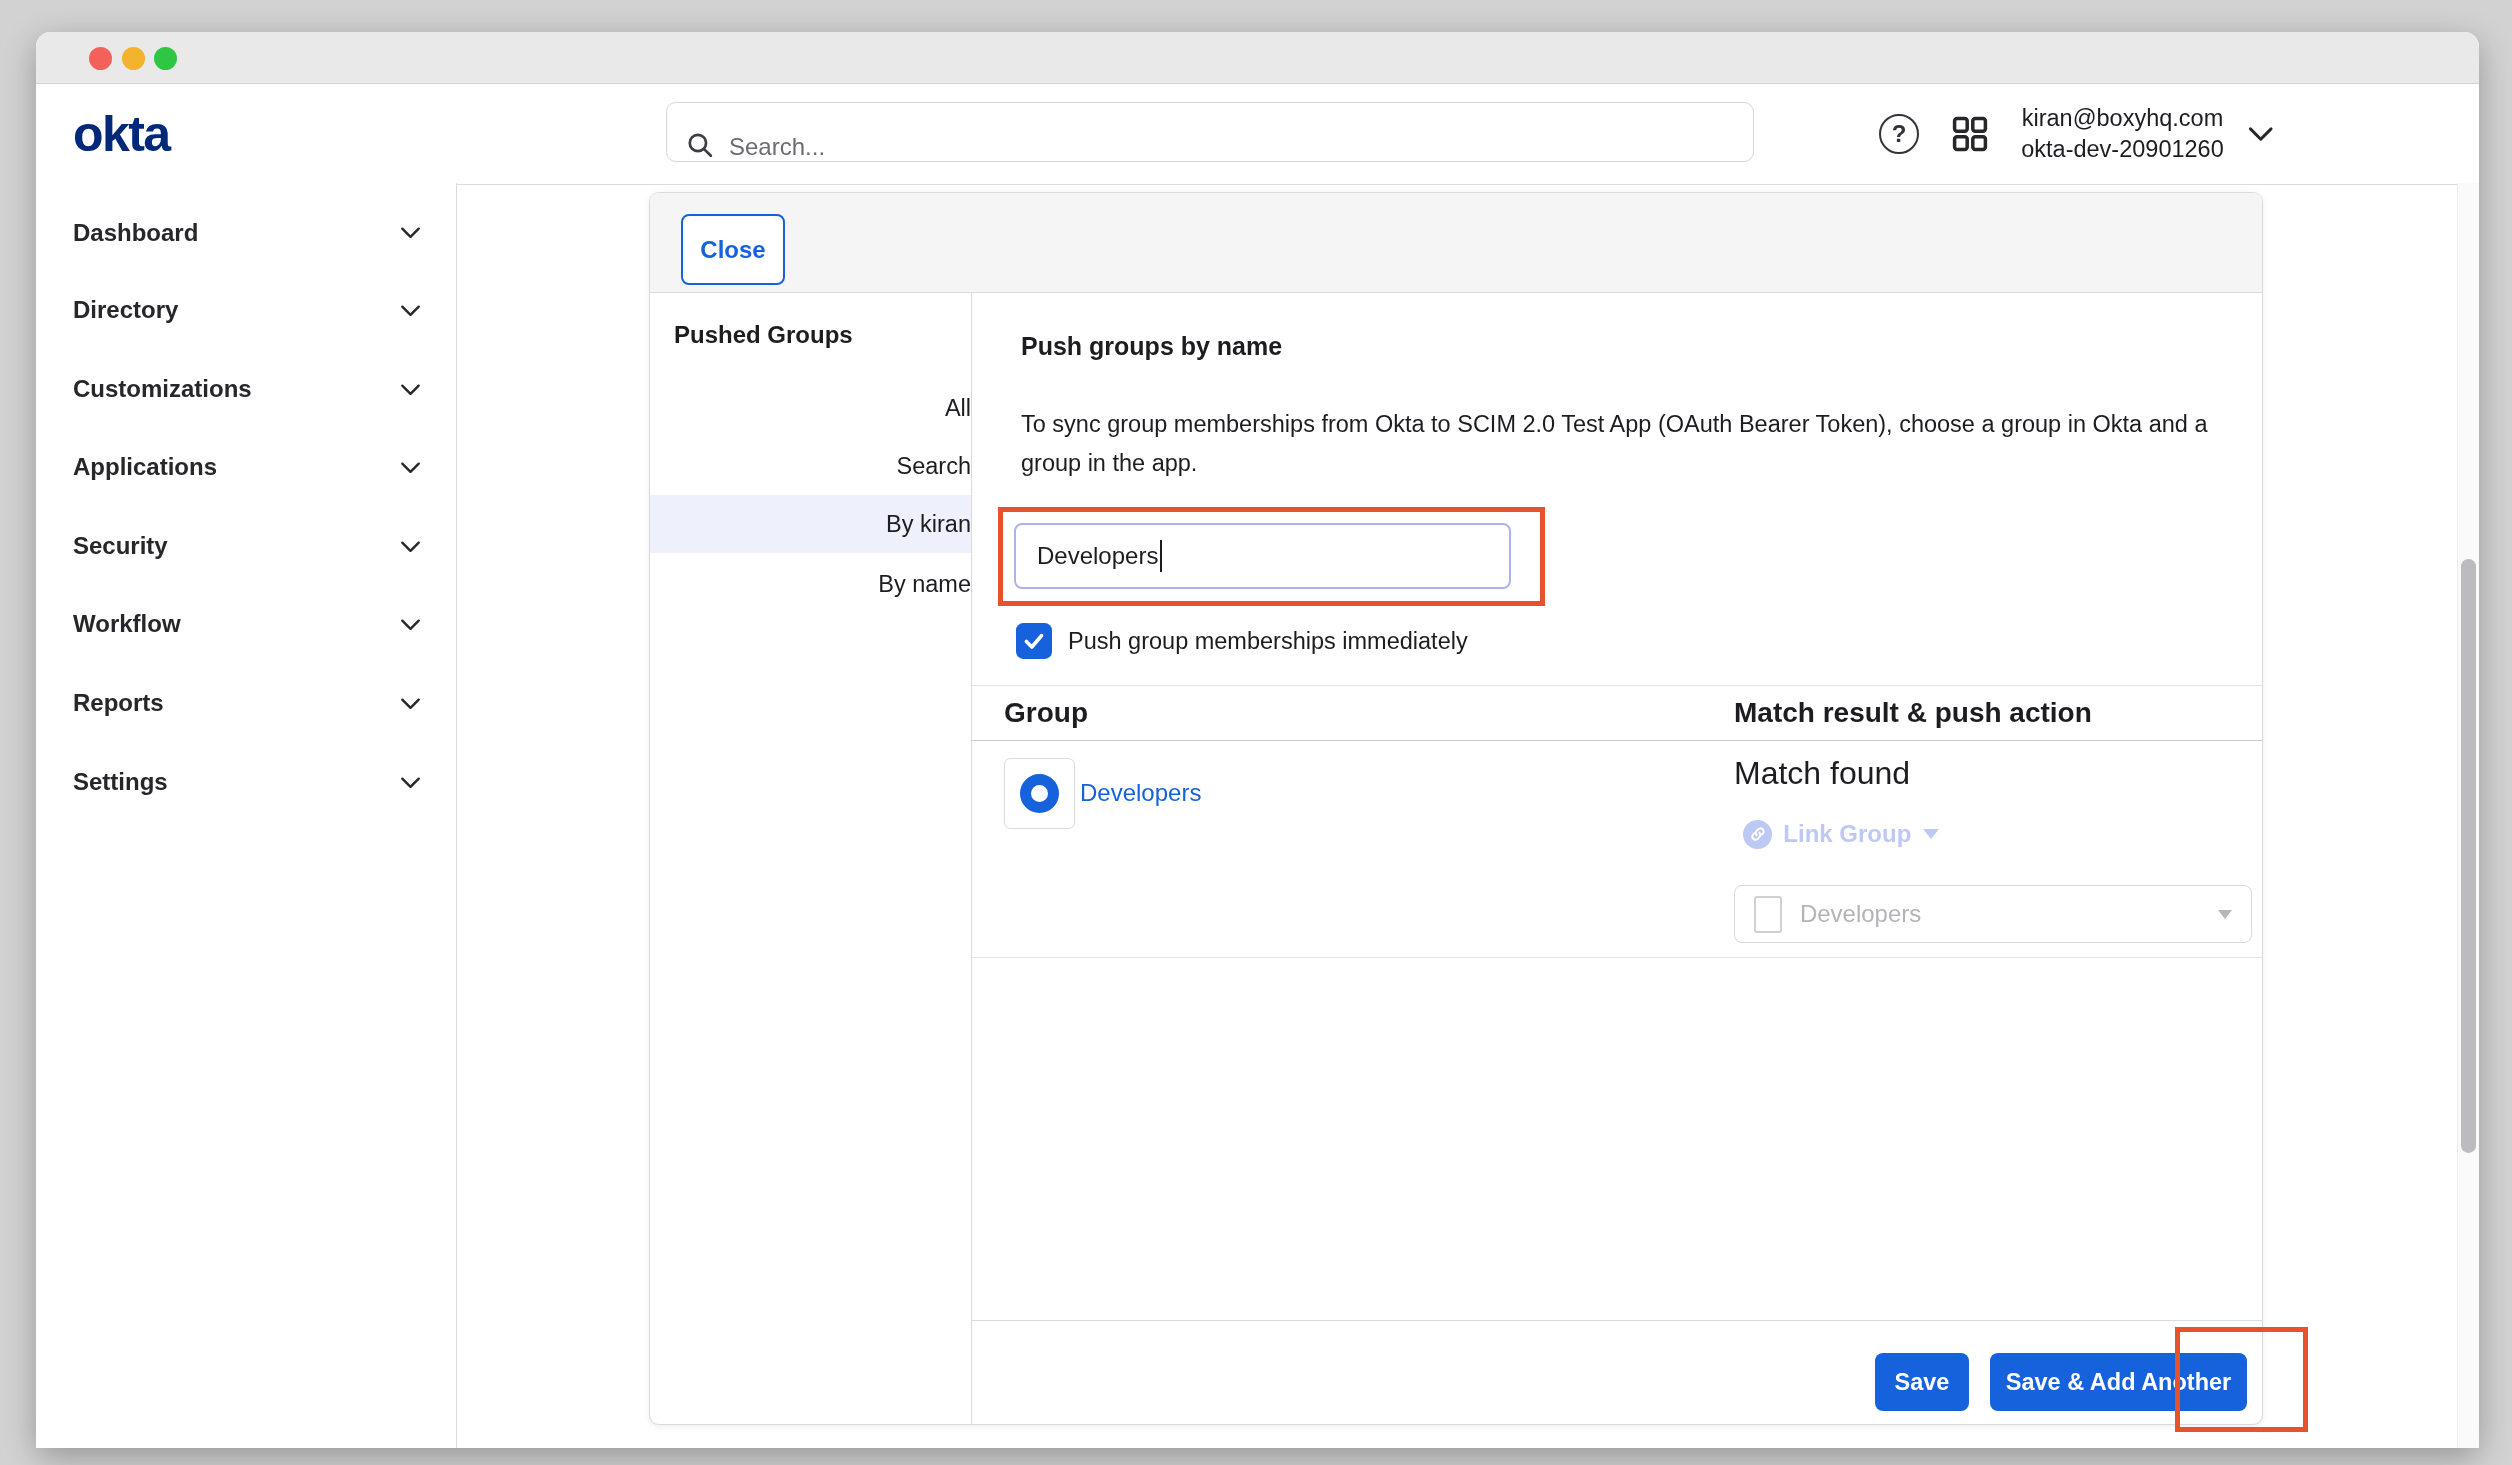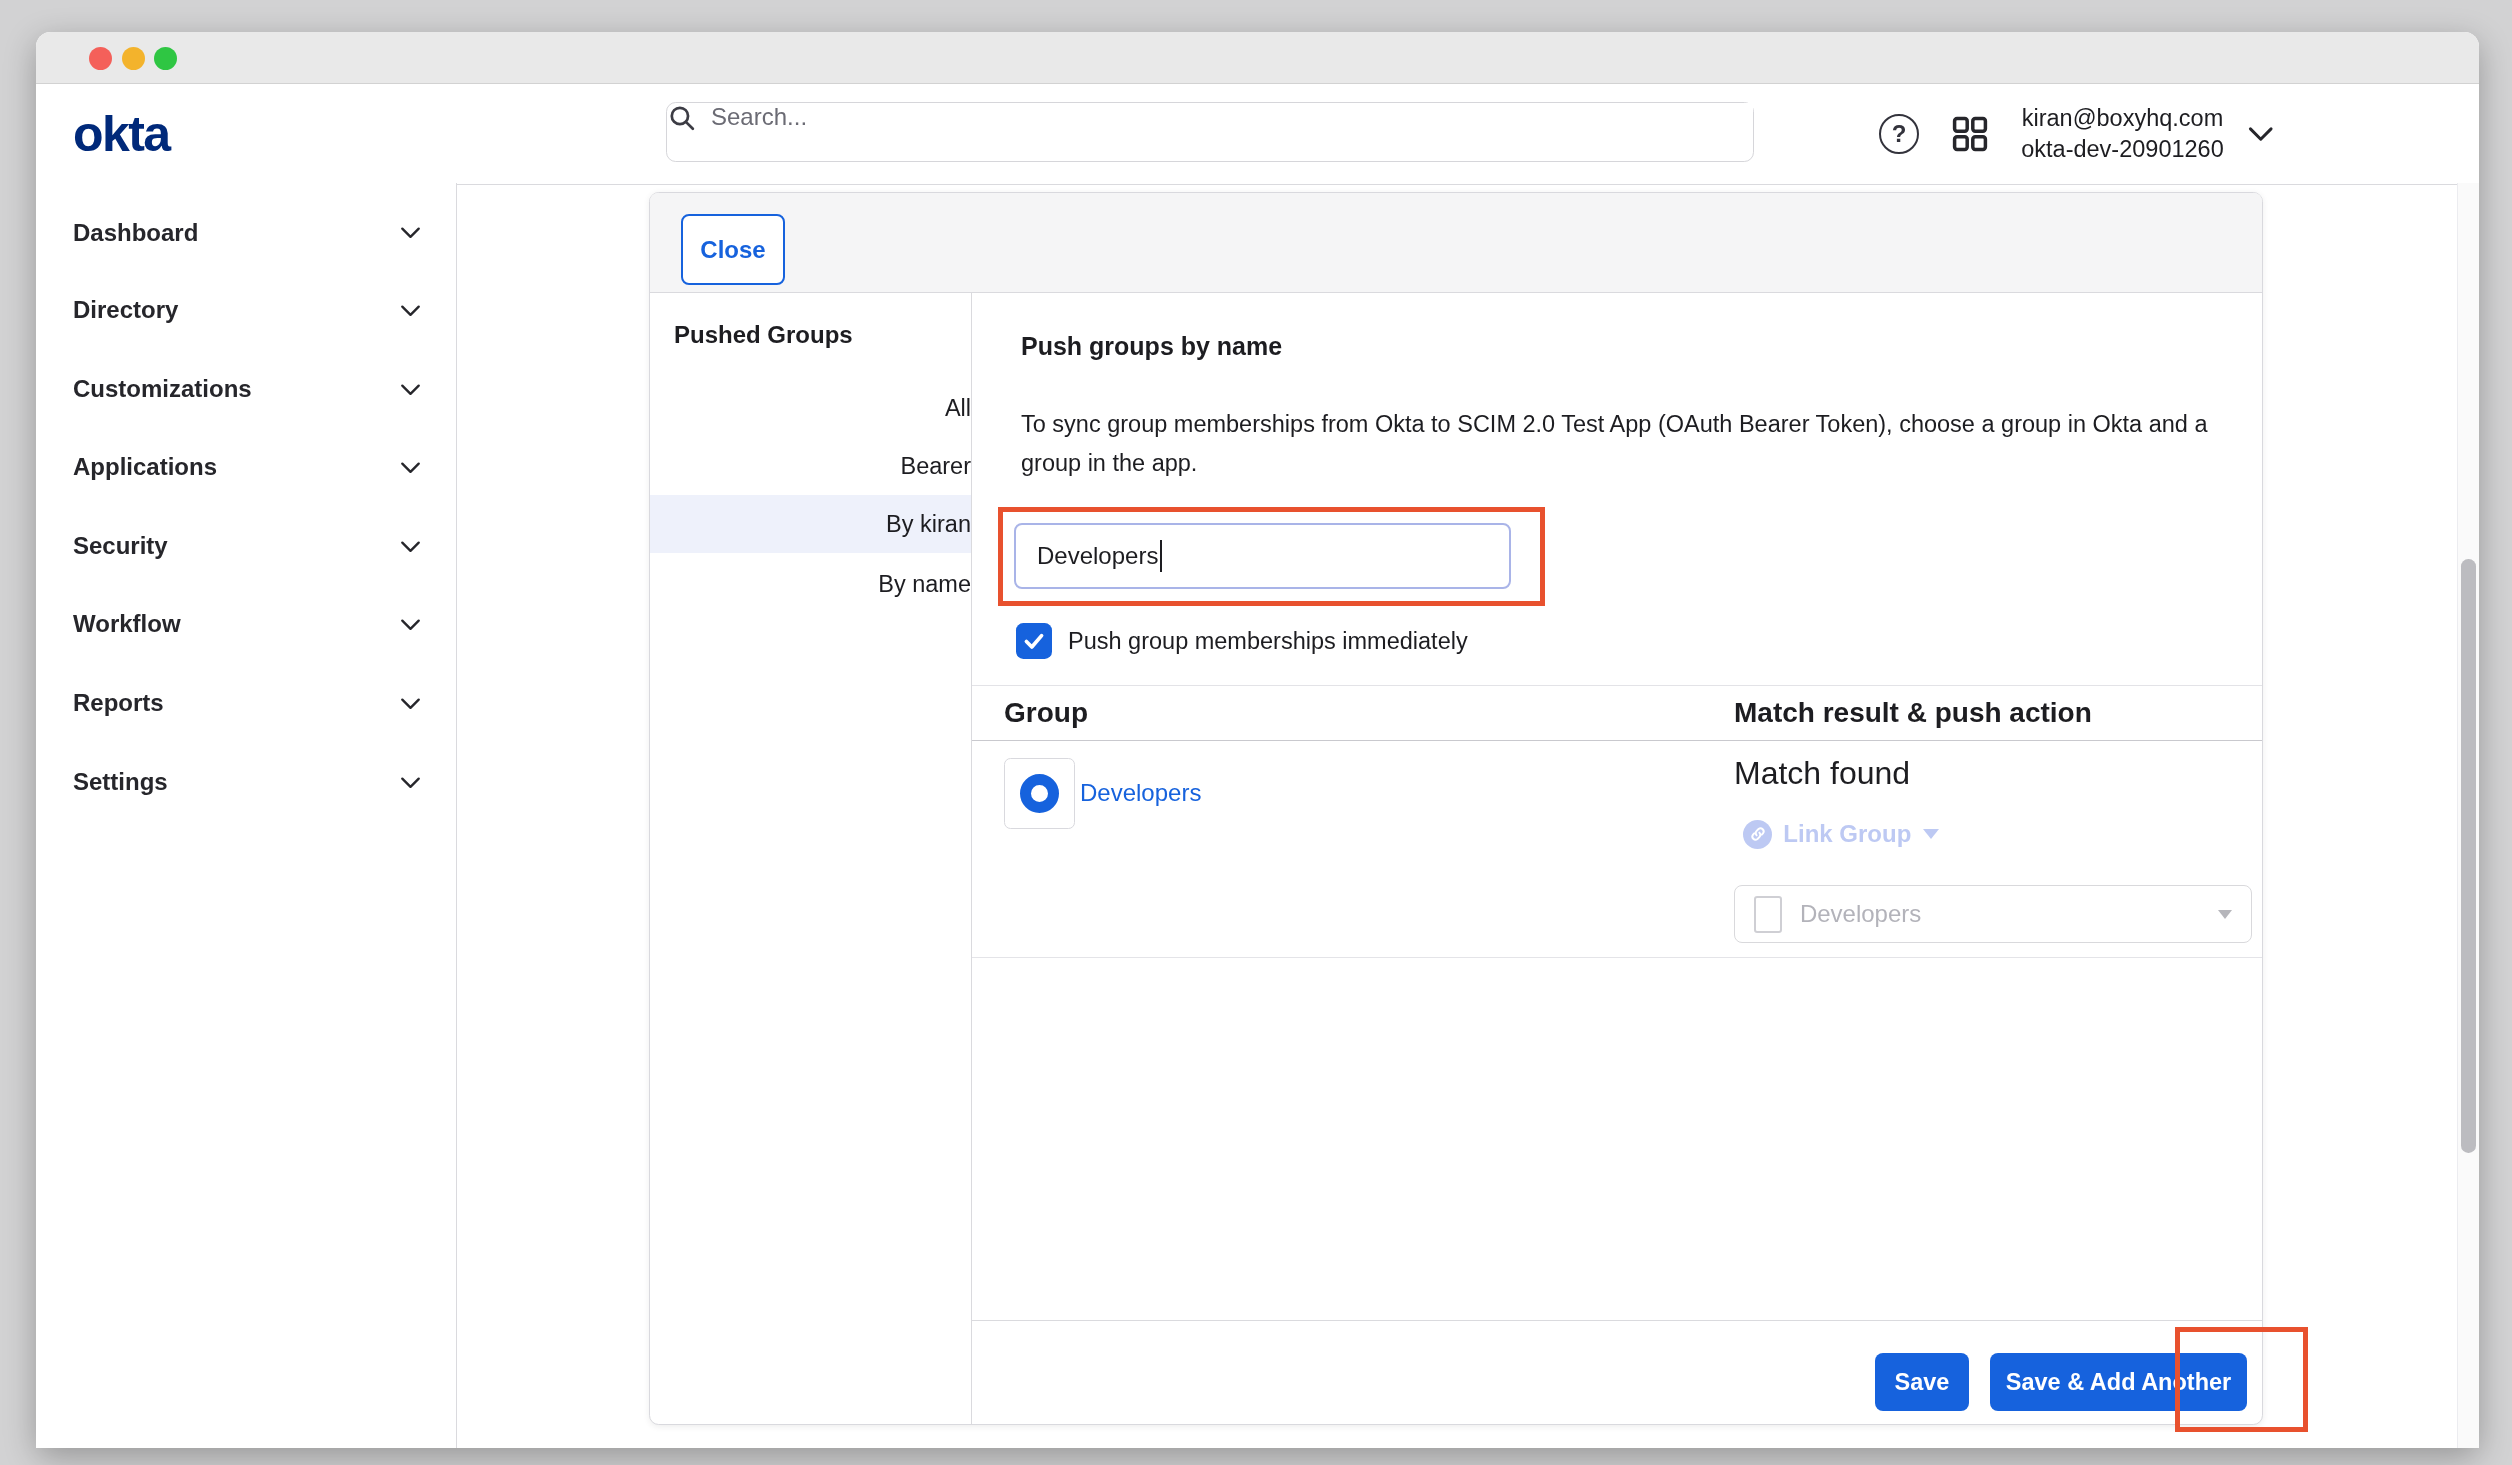--- a/index.html
+++ b/index.html
@@ -31,21 +31,21 @@
     position:absolute; left:0; top:52px; right:0; height:101px;
     background:#fff; border-bottom:1.6px solid #dadade;
   }
   .logo {
     position:absolute; left:37px; top:21px;
     font-size:50px; font-weight:bold; letter-spacing:-1.6px; color:#00297a;
   }
   .search-box {
     position:absolute; left:630px; top:18px; width:1088px; height:60px;
     border:1.6px solid #d6d6da; border-radius:9.7px; background:#fff;
-    display:flex; align-items:flex-start; padding:0 0;
+    display:flex; align-items:flex-end; padding:0 18px;
   }
   .search-box svg { flex:0 0 auto; }
   .search-input {
     border:none; outline:none; flex:1; margin-left:13px;
     font-family:"Liberation Sans", sans-serif; font-size:24px; color:#1d1d21;
   }
   .search-input::placeholder { color:#6b6b74; }
   .help-btn {
     position:absolute; left:1843px; top:30px; width:40px; height:40px;
     border:2.4px solid #33333c; border-radius:50%;
@@ -291,21 +291,21 @@
   </div>
 
   <div class="panel">
     <div class="panel-header">
       <div class="close-btn">Close</div>
     </div>
 
     <div class="subnav">
       <div class="subnav-title">Pushed Groups</div>
       <div class="subnav-item" style="top:86px">All</div>
-      <div class="subnav-item" style="top:144px">Bearer</div>
+      <div class="subnav-item" style="top:144px">Search</div>
       <div class="subnav-item selected" style="top:202px">By kiran</div>
       <div class="subnav-item" style="top:262px">By name</div>
     </div>
 
     <div class="main">
       <div class="main-title">Push groups by name</div>
       <div class="main-desc">To sync group memberships from Okta to SCIM 2.0 Test App (OAuth Bearer Token), choose a group in Okta and a group in the app.</div>
 
       <div class="annotation input-box"></div>
       <div class="group-input">

